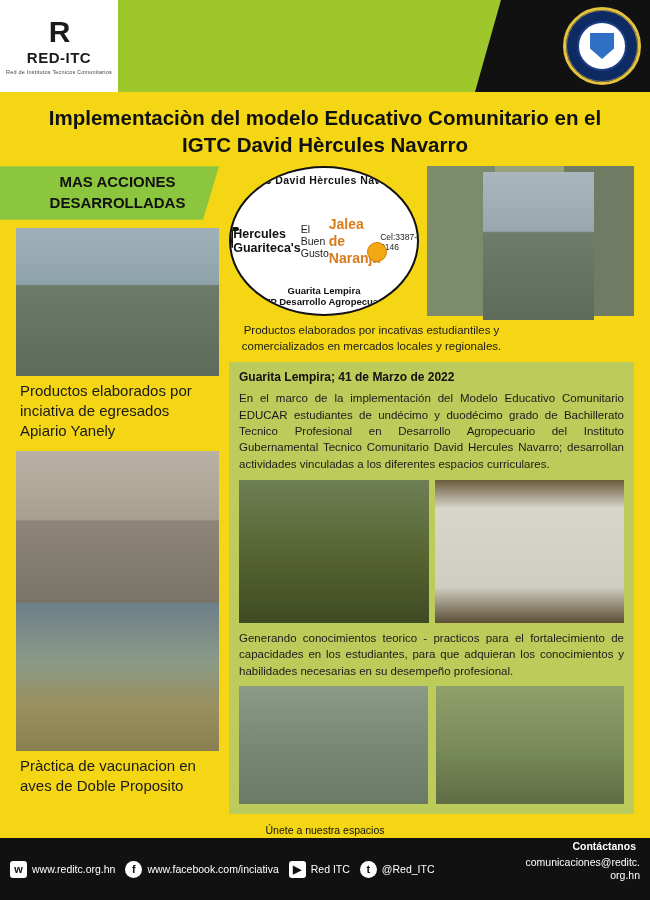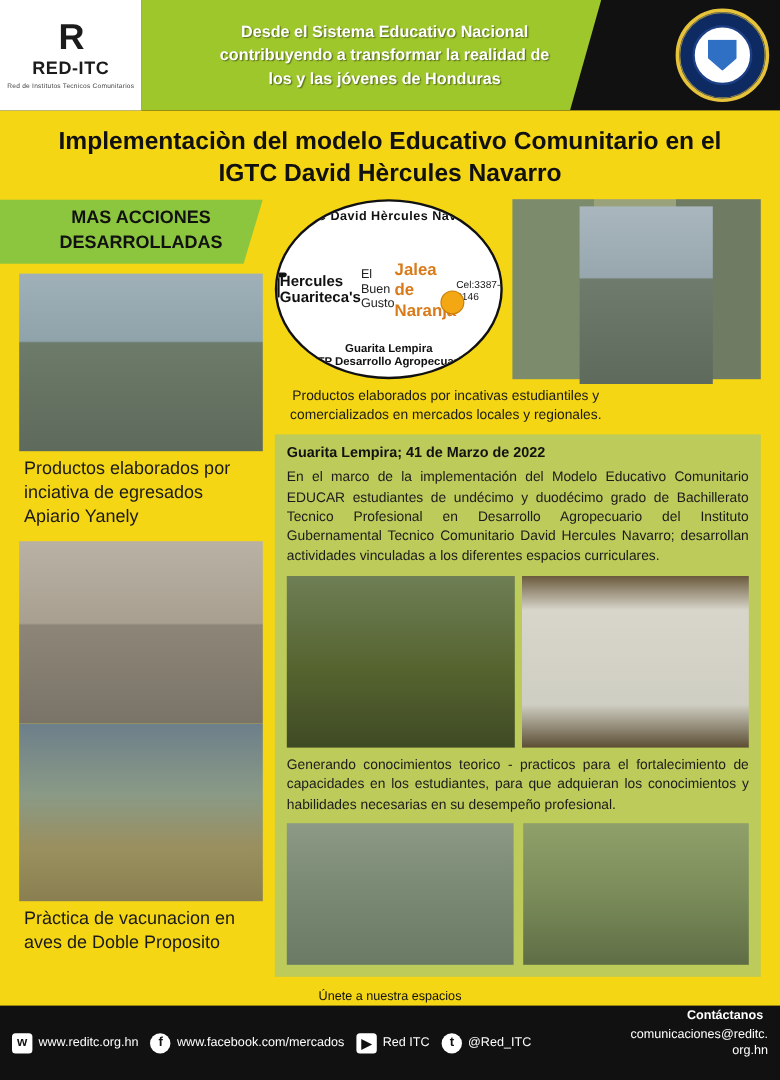--- a/index.html
+++ b/index.html
@@ -257,25 +257,20 @@
 <body>
 
 <div class="header">
   <div class="logo-box">
     <div class="logo-mark">R</div>
     <div class="logo-name">RED-ITC</div>
     <div class="logo-sub">Red de Institutos Tecnicos Comunitarios</div>
   </div>
   <div class="header-banner">
     <div class="green"></div>
-    <div class="header-text">
-      <div>Desde el Sistema Educativo Nacional</div>
-      <div>contribuyendo a transformar la realidad de</div>
-      <div>los y las jóvenes de Honduras</div>
-    </div>
   </div>
   <div class="seal">
     <div class="ring-text"></div>
     <div class="inner">
       <div class="shield"></div>
     </div>
   </div>
 </div>
 
 <div class="title-wrap">
@@ -355,21 +350,21 @@
   <div class="contact-head">Contáctanos</div>
   <div class="footer-row">
 
     <div class="f-item">
       <span class="f-ico">w</span>
       <span>www.reditc.org.hn</span>
     </div>
 
     <div class="f-item">
       <span class="f-ico circle">f</span>
-      <span>www.facebook.com/mercados</span>
+      <span>www.facebook.com/inciativa</span>
     </div>
 
     <div class="f-item">
       <span class="f-ico">▶</span>
       <span>Red ITC</span>
     </div>
 
     <div class="f-item">
       <span class="f-ico circle">t</span>
       <span>@Red_ITC</span>

